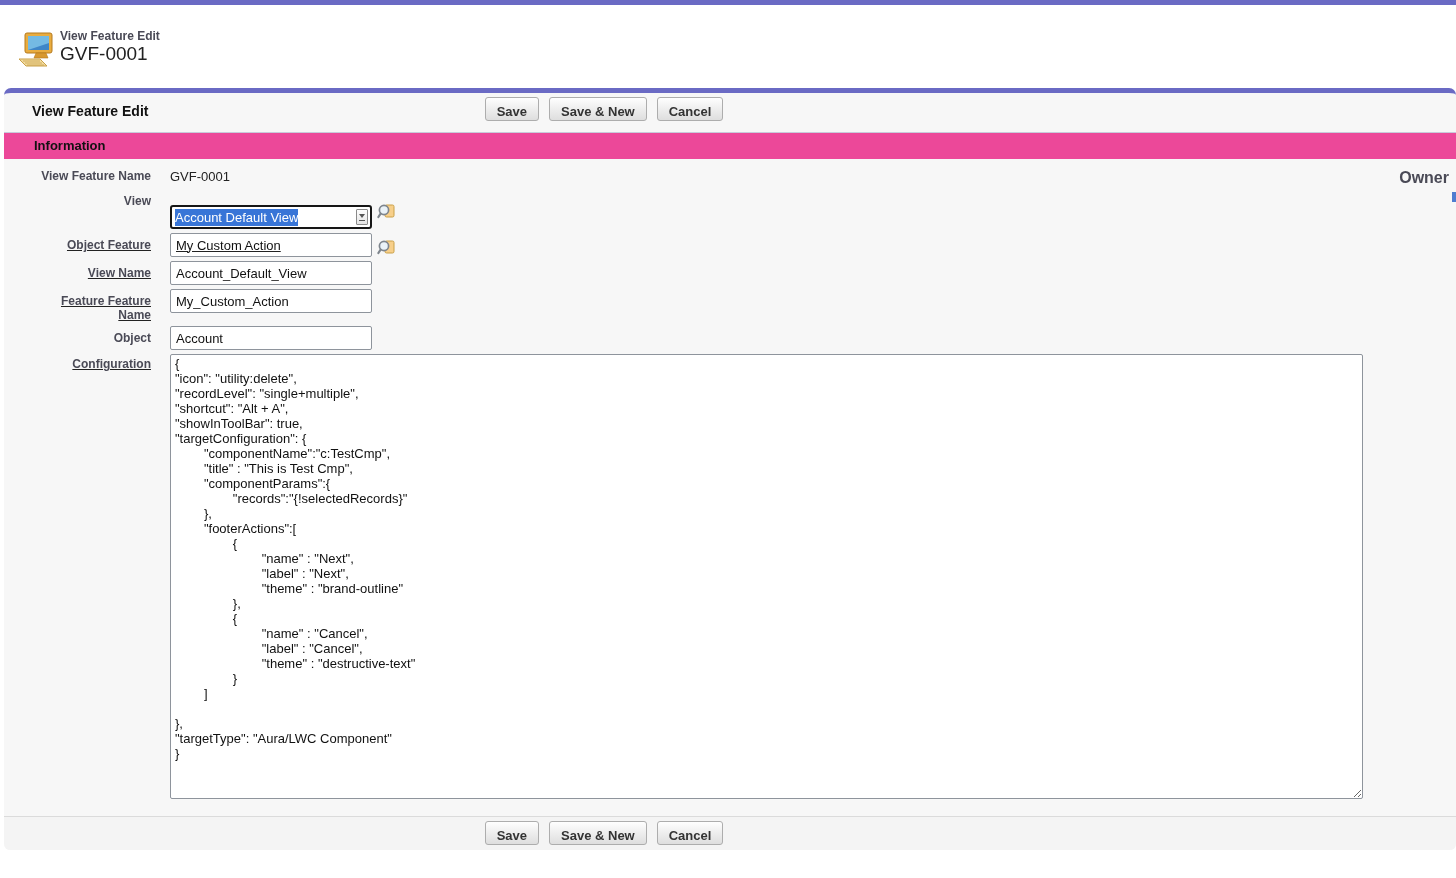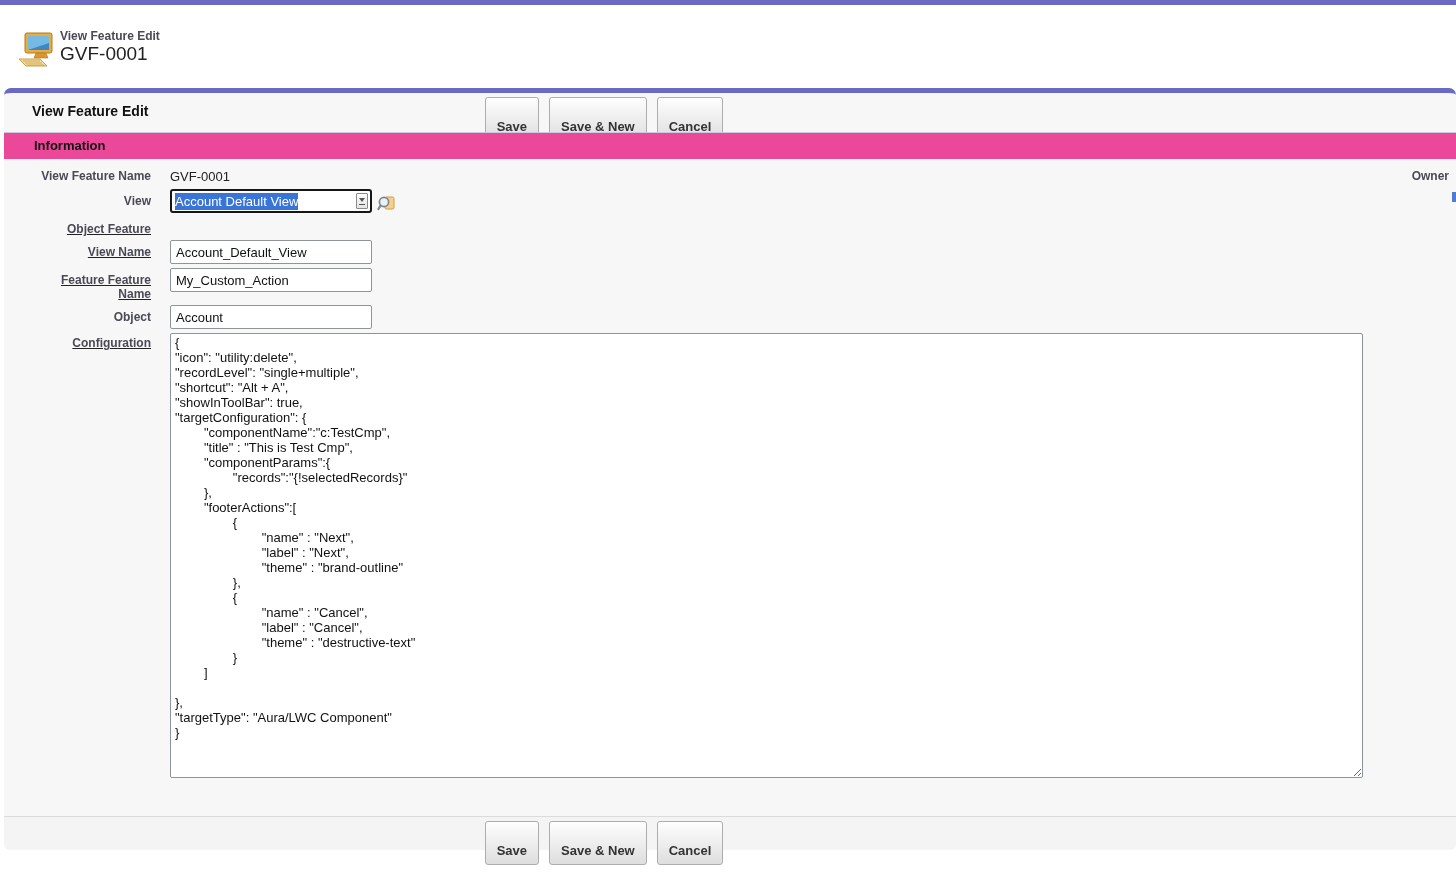--- a/index.html
+++ b/index.html
@@ -21,21 +21,21 @@
 
   
   .main-box {
     position:absolute; left:4px; top:88px; width:1452px; height:762px;
     background:#F7F7F7; border-top:5px solid #6A6AC4;
     border-radius:7px 7px 6px 6px;
   }
   .box-title { position:absolute; left:28px; top:10px; font-size:14px; font-weight:bold; color:#111; }
   .actions { position:absolute; left:0; top:4px; width:1200px; text-align:center; }
   .btn {
-    display:inline-block; margin:0 5px; padding:21px 11px;
+    display:inline-block; margin:0 5px; padding:6px 11px;
     font-family:"Liberation Sans", sans-serif; font-size:13px; font-weight:bold; color:#333;
     background:linear-gradient(#FEFEFE,#DEDEDE); border:1px solid #ADADAD; border-radius:3px;
     cursor:pointer; line-height:16px; height:24px;
   }
   .info-bar {
     position:absolute; left:0; top:39px; width:100%; height:27px;
     background:#ec4899; border-top:1px solid #C9CADB;
   }
   .info-bar span { position:absolute; left:30px; top:5px; font-size:13px; font-weight:bold; color:#111; }
 
@@ -54,21 +54,21 @@
   input.txt {
     width:202px; height:24px; padding:2px 5px; font-family:"Liberation Sans", sans-serif;
     font-size:13px; color:#111; background:#fff; border:1px solid #8E949C; border-radius:2px;
   }
   .lookup-wrap { display:flex; align-items:center; }
   .lookup-btn { margin-left:5px; width:18px; height:18px; cursor:pointer; margin-top:3px; }
 
   
   .combo-input {
     width:202px; height:24px; background:#fff; border:2px solid #161616; border-radius:3px;
-    display:flex; align-items:center; padding:0 2px 0 3px; cursor:text;
+    display:flex; align-items:center; padding:0 2px 0 3px; cursor:text;margin-top:16px;
   }
   .combo-input .sel { background:#3875D7; color:#fff; font-size:13px; line-height:17px; white-space:nowrap; }
   .combo-icon {
     margin-left:auto; width:12px; height:16px; background:linear-gradient(#FDFDFD,#E4E4E4);
     border:1px solid #8A8A8A; border-radius:1px; position:relative; cursor:pointer; flex:0 0 auto;
   }
   .combo-icon:before {
     content:""; position:absolute; left:2px; top:4px;
     border-left:3px solid transparent; border-right:3px solid transparent; border-top:4px solid #555;
   }
@@ -77,21 +77,21 @@
   }
 
   textarea.cfg {
     width:1193px; height:445px; padding:1px 4px;
     font-family:"Liberation Sans", sans-serif; font-size:13px; line-height:15px; color:#111;
     background:#fff; border:1px solid #8E949C; border-radius:2px; resize:both;
     white-space:pre; overflow:auto; tab-size:8;
   }
 
   
-  .owner-label { position:absolute; top:76px; right:7px; font-size:12px; font-weight:bold; color:#4A4A56; }
+  .owner-label { position:absolute; top:76px; right:7px; font-size:16px; font-weight:bold; color:#4A4A56; }
   .owner-fragment { position:absolute; top:99px; right:0; width:4px; height:10px; background:#4F7CD0; }
 
   
   .footer-bar {
     position:absolute; left:0; bottom:0; width:100%; height:34px;
     background:#F4F4F4; border-top:1px solid #DBDBDB; border-radius:0 0 6px 6px;
   }
   .footer-bar .actions { top:4px; }
 </style>
 </head>
@@ -144,20 +144,28 @@
         <svg class="lookup-btn" viewBox="0 0 18 18">
           <rect x="8" y="3" width="9" height="12" rx="1.5" fill="#F7CF8A" stroke="#C9A048"></rect>
           <circle cx="7" cy="8" r="4.6" fill="#EAF2F8" stroke="#7E858D" stroke-width="1.7"></circle>
           <line x1="3.6" y1="11.6" x2="1.4" y2="15" stroke="#7E858D" stroke-width="2.2" stroke-linecap="round"></line>
         </svg>
       </div>
     </div>
 
     <div class="row row-of">
       <div class="lbl">Object Feature</div>
+      <div class="val lookup-wrap">
+        <input class="txt" type="text" value="My Custom Action" style="">
+        <svg class="lookup-btn" viewBox="0 0 18 18">
+          <rect x="8" y="3" width="9" height="12" rx="1.5" fill="#F7CF8A" stroke="#C9A048"></rect>
+          <circle cx="7" cy="8" r="4.6" fill="#EAF2F8" stroke="#7E858D" stroke-width="1.7"></circle>
+          <line x1="3.6" y1="11.6" x2="1.4" y2="15" stroke="#7E858D" stroke-width="2.2" stroke-linecap="round"></line>
+        </svg>
+      </div>
     </div>
 
     <div class="row row-vn">
       <div class="lbl">View Name</div>
       <div class="val">
         <input class="txt" type="text" value="Account_Default_View" style="">
       </div>
     </div>
 
     <div class="row row-ofn">

